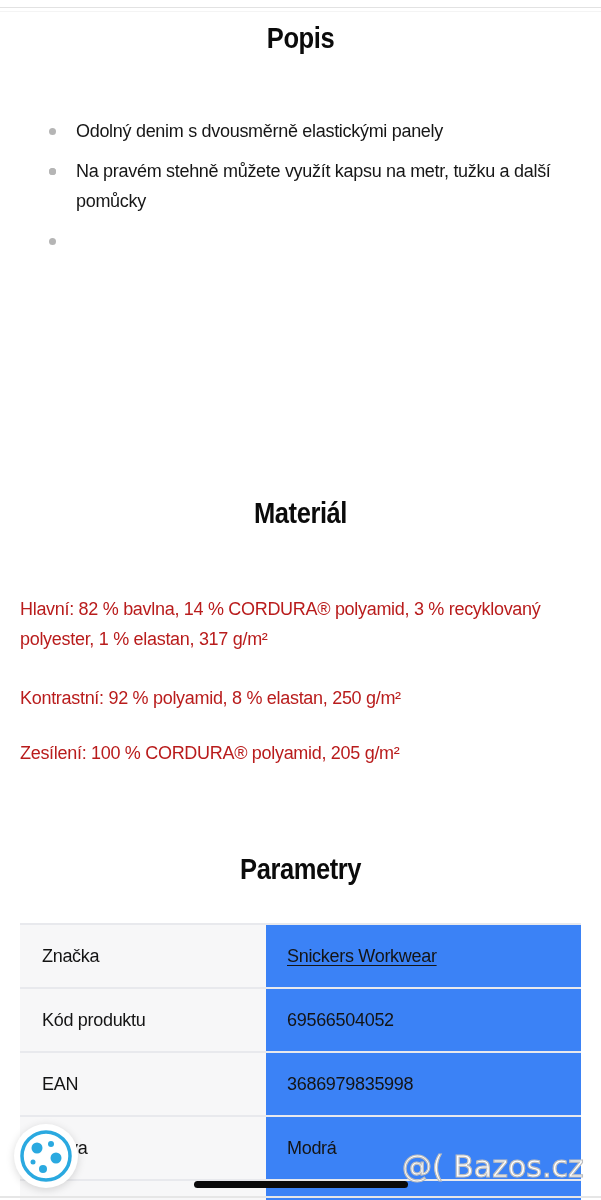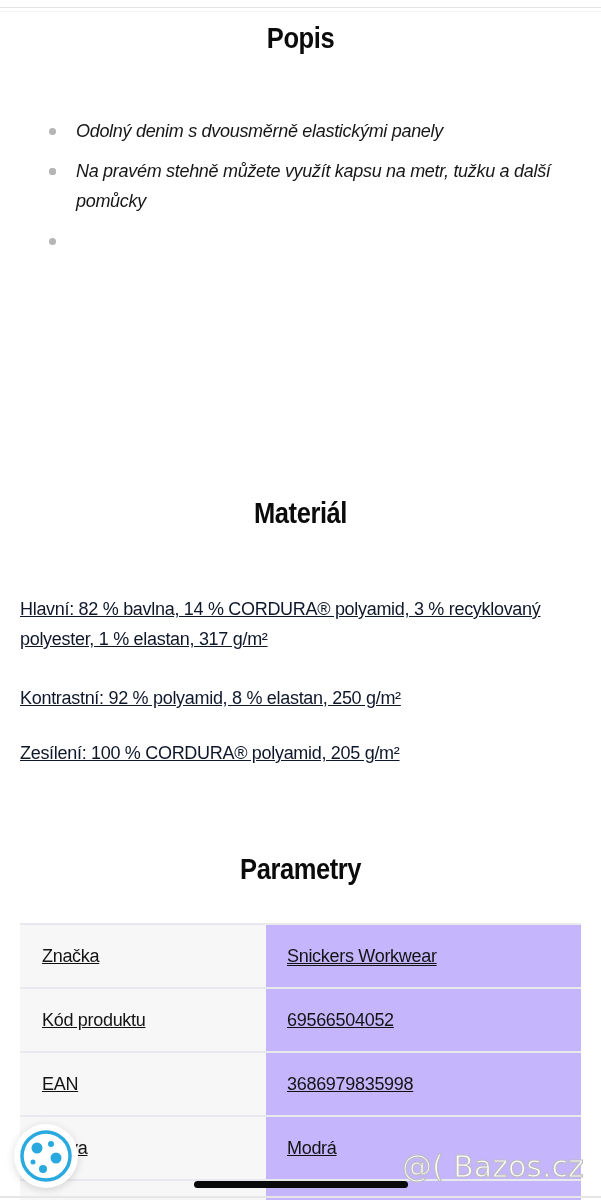--- a/index.html
+++ b/index.html
@@ -16,41 +16,39 @@
       font-weight: 700; font-size: 29px; letter-spacing: -0.5px; color: #0b0b0b;
       font-family: "Liberation Sans", "DejaVu Sans", sans-serif;
       transform: scaleX(0.88);
     }
 
     .bullets { position: absolute; left: 0; top: 116px; width: 601px; margin: 0; padding: 0; list-style: none; }
     .bullets li {
       position: relative; padding-left: 76px; padding-right: 22px;
       font-size: 18px; line-height: 30px; color: #161616; margin-bottom: 10px;
       letter-spacing: -0.3px;
-      font-style: italic;
     }
     .bullets li .dot {
       position: absolute; left: 49px; top: 12px; width: 7px; height: 7px;
       border-radius: 50%; background: #b5b5b5;
     }
 
     .mat-line {
       position: absolute; left: 20px; width: 560px;
-      font-size: 18px; line-height: 30px; color: #0f172a; letter-spacing: -0.3px; text-decoration: underline;
+      font-size: 18px; line-height: 30px; color: #b91c1c; letter-spacing: -0.3px;
     }
 
     .params-table {
       position: absolute; left: 20px; top: 923px; width: 561px;
       border-collapse: collapse;
-      text-decoration: underline;
     }
     .params-row { height: 64px; border-top: 2px solid #e8e9ed; }
     .params-row td { padding: 0; font-size: 18px; color: #141414; letter-spacing: -0.3px; vertical-align: middle; }
     .params-row td.key { width: 224px; background: #f7f7f8; padding-left: 22px; }
-    .params-row td.val { background: #c4b5fd; padding-left: 21px; }
+    .params-row td.val { background: #3b82f6; padding-left: 21px; }
     .params-row td.val a { color: #141414; text-decoration: underline; text-underline-offset: 3px; }
 
     .cookie-btn {
       position: absolute; left: 14px; top: 1124px; width: 64px; height: 64px;
       border-radius: 50%; background: #ffffff;
       box-shadow: 0 2px 8px rgba(0,0,0,0.15);
       display: flex; align-items: center; justify-content: center;
     }
     .home-indicator {
       position: absolute; left: 194px; top: 1181px; width: 214px; height: 7px;

